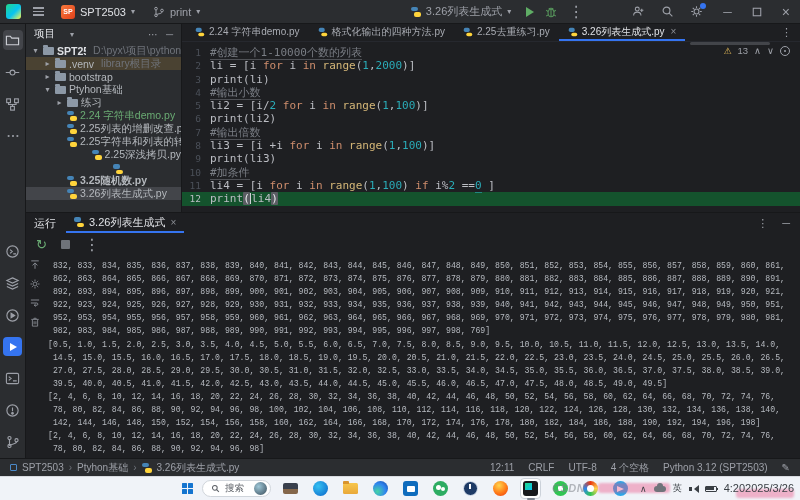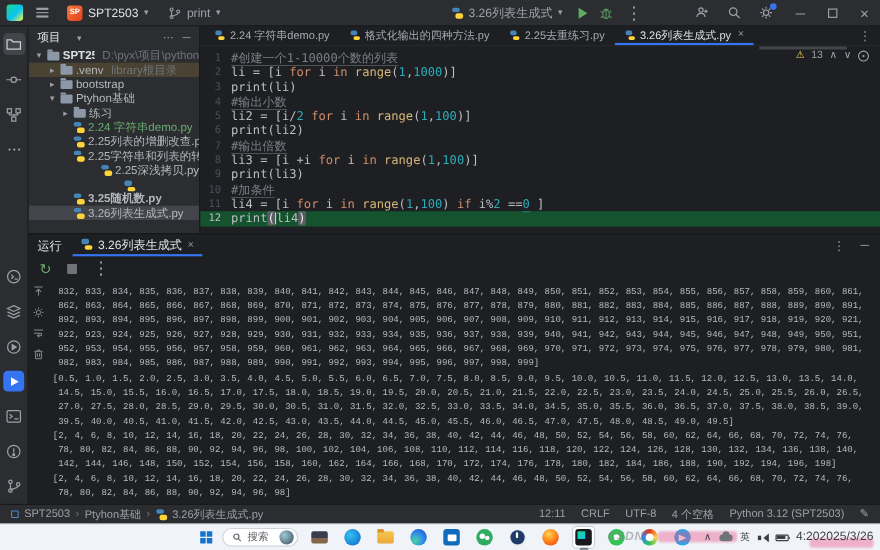--- a/index.html
+++ b/index.html
@@ -422,21 +422,21 @@
             <span>∨</span>
             <span class="circ-ico"></span>
           </div>
           <div id="code-lines">
               <div class="code-line">
                 <span class="gut">1</span>
                 <span class="code-text"><span class="tok-c">#创建一个1-10000个数的列表</span></span>
               </div>
               <div class="code-line">
                 <span class="gut">2</span>
-                <span class="code-text"><span class="tok-d">li = [i </span><span class="tok-k">for</span><span class="tok-d"> i </span><span class="tok-k">in</span><span class="tok-d"> </span><span class="tok-f">range</span><span class="tok-d">(</span><span class="tok-n">1</span><span class="tok-d">,</span><span class="tok-n">1000</span><span class="tok-d">)]</span></span>
+                <span class="code-text"><span class="tok-d">li = [i </span><span class="tok-k">for</span><span class="tok-d"> i </span><span class="tok-k">in</span><span class="tok-d"> </span><span class="tok-f">range</span><span class="tok-d">(</span><span class="tok-n">1</span><span class="tok-d">,</span><span class="tok-n">2000</span><span class="tok-d">)]</span></span>
               </div>
               <div class="code-line">
                 <span class="gut">3</span>
                 <span class="code-text"><span class="tok-d">print(li)</span></span>
               </div>
               <div class="code-line">
                 <span class="gut">4</span>
                 <span class="code-text"><span class="tok-c">#输出小数</span></span>
               </div>
               <div class="code-line">
@@ -518,21 +518,21 @@
                 <path d="M4.5 5v8.5h7V5M3 4.5h10M6.5 4.5V3h3v1.5M6.8 7v4M9.2 7v4"></path>
               </g>
             </svg>
         </div>
         <div class="con-out" id="console-out">
             <div class="out"> 832, 833, 834, 835, 836, 837, 838, 839, 840, 841, 842, 843, 844, 845, 846, 847, 848, 849, 850, 851, 852, 853, 854, 855, 856, 857, 858, 859, 860, 861,</div>
             <div class="out"> 862, 863, 864, 865, 866, 867, 868, 869, 870, 871, 872, 873, 874, 875, 876, 877, 878, 879, 880, 881, 882, 883, 884, 885, 886, 887, 888, 889, 890, 891,</div>
             <div class="out"> 892, 893, 894, 895, 896, 897, 898, 899, 900, 901, 902, 903, 904, 905, 906, 907, 908, 909, 910, 911, 912, 913, 914, 915, 916, 917, 918, 919, 920, 921,</div>
             <div class="out"> 922, 923, 924, 925, 926, 927, 928, 929, 930, 931, 932, 933, 934, 935, 936, 937, 938, 939, 940, 941, 942, 943, 944, 945, 946, 947, 948, 949, 950, 951,</div>
             <div class="out"> 952, 953, 954, 955, 956, 957, 958, 959, 960, 961, 962, 963, 964, 965, 966, 967, 968, 969, 970, 971, 972, 973, 974, 975, 976, 977, 978, 979, 980, 981,</div>
-            <div class="out"> 982, 983, 984, 985, 986, 987, 988, 989, 990, 991, 992, 993, 994, 995, 996, 997, 998, 999]</div>
+            <div class="out"> 982, 983, 984, 985, 986, 987, 988, 989, 990, 991, 992, 993, 994, 995, 996, 997, 998, 769]</div>
             <div class="out">[0.5, 1.0, 1.5, 2.0, 2.5, 3.0, 3.5, 4.0, 4.5, 5.0, 5.5, 6.0, 6.5, 7.0, 7.5, 8.0, 8.5, 9.0, 9.5, 10.0, 10.5, 11.0, 11.5, 12.0, 12.5, 13.0, 13.5, 14.0,</div>
             <div class="out"> 14.5, 15.0, 15.5, 16.0, 16.5, 17.0, 17.5, 18.0, 18.5, 19.0, 19.5, 20.0, 20.5, 21.0, 21.5, 22.0, 22.5, 23.0, 23.5, 24.0, 24.5, 25.0, 25.5, 26.0, 26.5,</div>
             <div class="out"> 27.0, 27.5, 28.0, 28.5, 29.0, 29.5, 30.0, 30.5, 31.0, 31.5, 32.0, 32.5, 33.0, 33.5, 34.0, 34.5, 35.0, 35.5, 36.0, 36.5, 37.0, 37.5, 38.0, 38.5, 39.0,</div>
             <div class="out"> 39.5, 40.0, 40.5, 41.0, 41.5, 42.0, 42.5, 43.0, 43.5, 44.0, 44.5, 45.0, 45.5, 46.0, 46.5, 47.0, 47.5, 48.0, 48.5, 49.0, 49.5]</div>
             <div class="out">[2, 4, 6, 8, 10, 12, 14, 16, 18, 20, 22, 24, 26, 28, 30, 32, 34, 36, 38, 40, 42, 44, 46, 48, 50, 52, 54, 56, 58, 60, 62, 64, 66, 68, 70, 72, 74, 76,</div>
             <div class="out"> 78, 80, 82, 84, 86, 88, 90, 92, 94, 96, 98, 100, 102, 104, 106, 108, 110, 112, 114, 116, 118, 120, 122, 124, 126, 128, 130, 132, 134, 136, 138, 140,</div>
             <div class="out"> 142, 144, 146, 148, 150, 152, 154, 156, 158, 160, 162, 164, 166, 168, 170, 172, 174, 176, 178, 180, 182, 184, 186, 188, 190, 192, 194, 196, 198]</div>
             <div class="out">[2, 4, 6, 8, 10, 12, 14, 16, 18, 20, 22, 24, 26, 28, 30, 32, 34, 36, 38, 40, 42, 44, 46, 48, 50, 52, 54, 56, 58, 60, 62, 64, 66, 68, 70, 72, 74, 76,</div>
             <div class="out"> 78, 80, 82, 84, 86, 88, 90, 92, 94, 96, 98]</div>
           </div>

